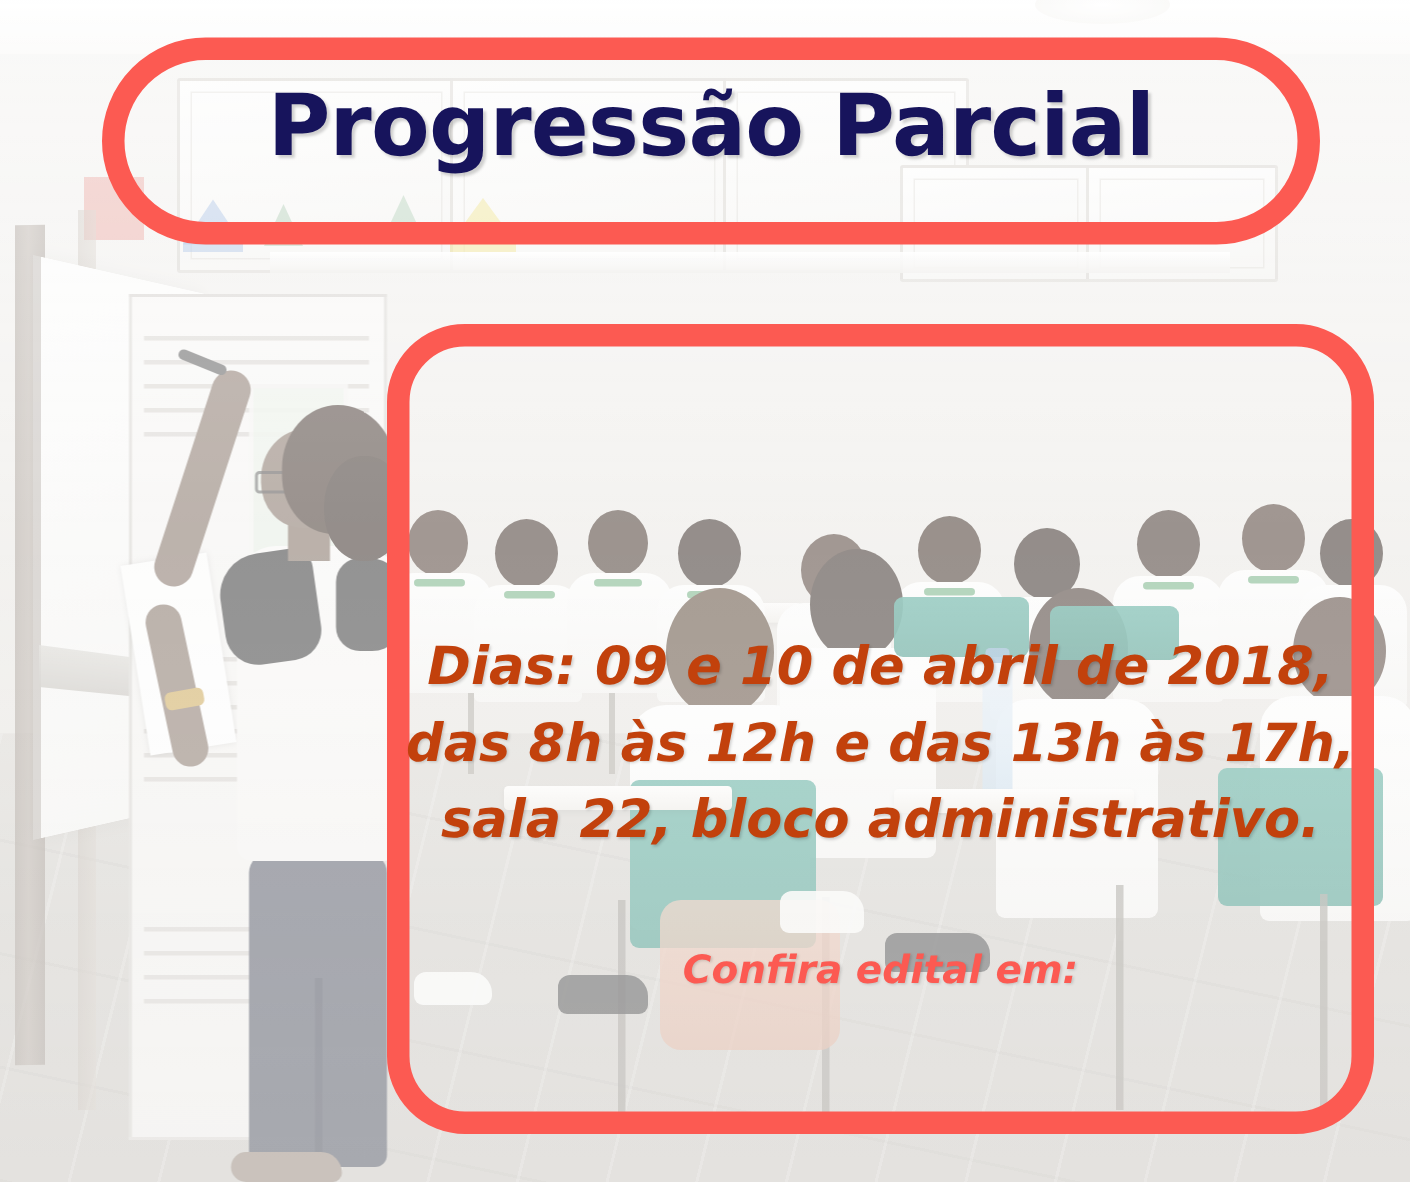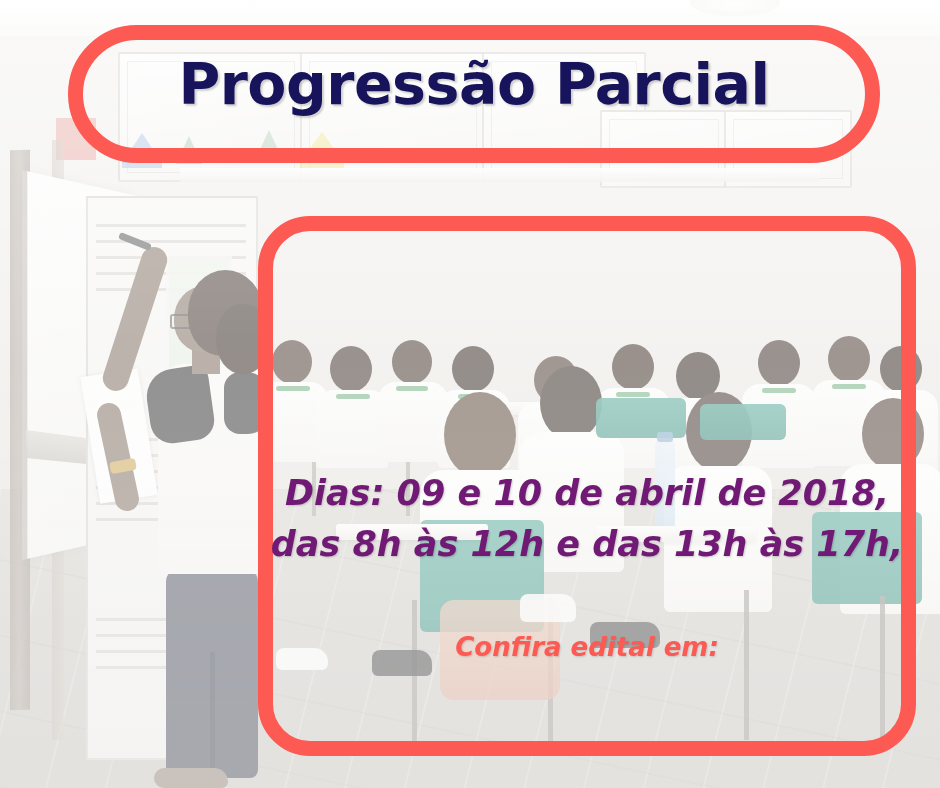--- a/index.html
+++ b/index.html
@@ -536,22 +536,23 @@
 
   <div class="frame" id="frame-title" style="border-color: rgb(252, 90, 82);"></div>
 
   <div class="frame" id="frame-body" style="border-color: rgb(252, 90, 82);"></div>
 
   <div id="title-text" style="color: rgb(23, 20, 92);">Progressão Parcial</div>
 
   <div class="body-block" id="heading-block" style="color: rgb(252, 90, 82);">
   </div>
 
-  <div class="body-block" id="details-block" style="color: #701a75; margin-top: 48px;">
+  <div class="body-block" id="details-block" style="color: #c2410c;">
     <span class="line">Dias: 09 e 10 de abril de 2018,</span>
     <span class="line">das 8h às 12h e das 13h às 17h,</span>
+    <span class="line">sala 22, bloco administrativo.</span>
   </div>
 
   <div class="body-block" id="link-block" style="color: rgb(252, 90, 82);">
     <span class="line">Confira edital em:</span>
   </div>
 
 </div>
 
 </body></html>

